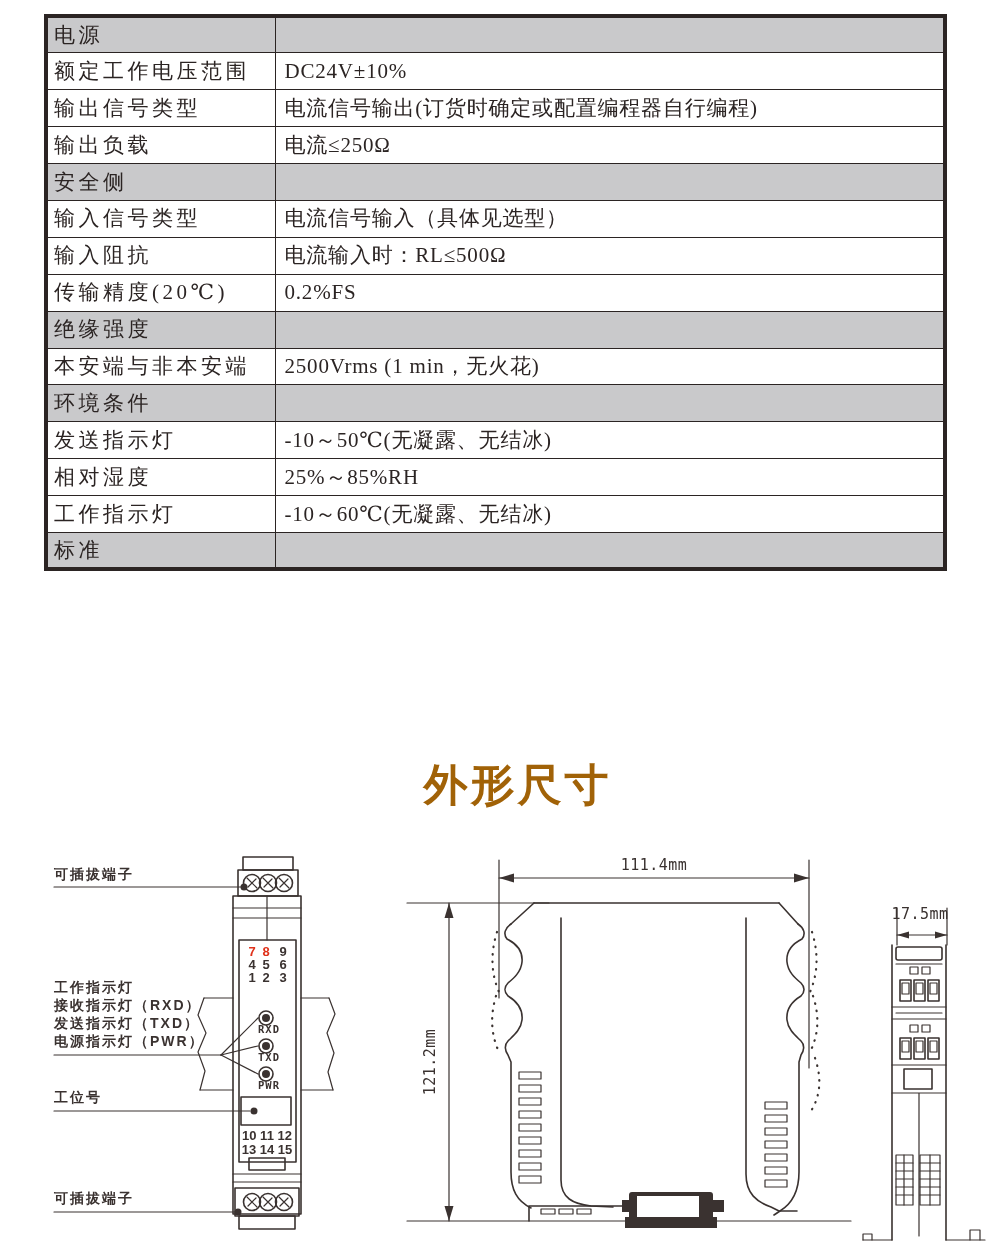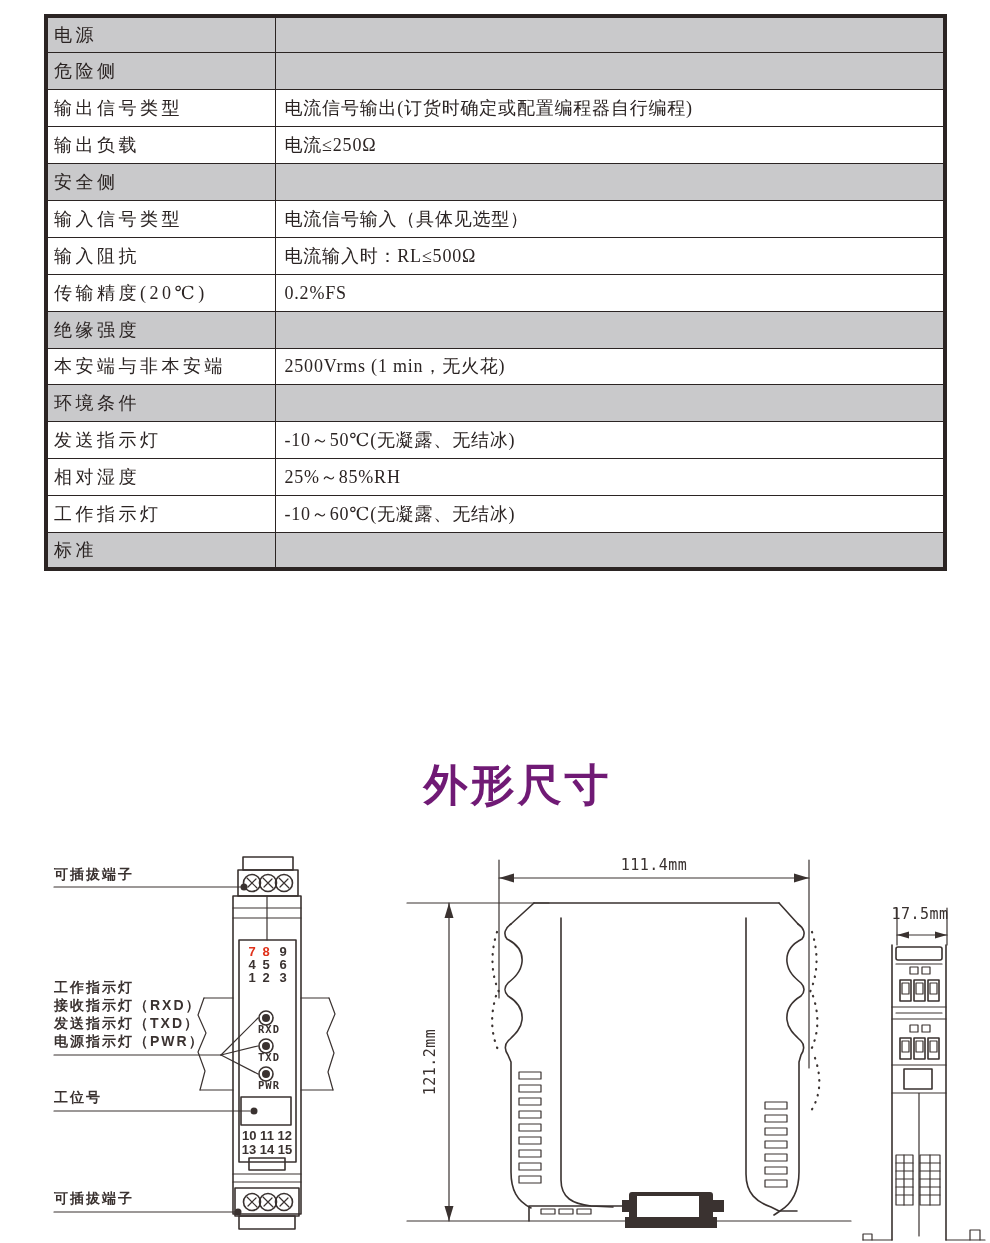--- a/index.html
+++ b/index.html
@@ -9,30 +9,30 @@
     font-family:"Liberation Serif","DejaVu Serif",serif;
     color:var(--text_color,#2b2423);
   }
   
   .spec-table-wrap{position:absolute;left:44px;top:14px;width:903px;}
   table.spec{border-collapse:collapse;width:100%;table-layout:fixed;
     border:4px solid var(--table_border,#2b2423);}
   table.spec td{
     border:1.5px solid var(--table_border,#2b2423);
     height:36.9px;box-sizing:border-box;vertical-align:middle;
-    font-size:18px;line-height:1;white-space:nowrap;overflow:hidden;
+    font-size:21px;line-height:1;white-space:nowrap;overflow:hidden;
   }
   table.spec td.col-label{width:229px;padding:0 2px 0 6px;letter-spacing:3.5px;}
   table.spec td.col-value{padding:0 4px 0 9px;letter-spacing:0.8px;}
   table.spec tr.section td{background:var(--section_bg,#c9c9cb);}
   
   .section-title{
     position:absolute;left:0;right:0;top:756px;text-align:center;
     font-family:"Liberation Sans","DejaVu Sans",sans-serif;
-    font-weight:bold;font-size:44px;letter-spacing:3px;color:#701a75;margin-left:45px;
+    font-weight:bold;font-size:44px;letter-spacing:3px;color:#a16207;margin-left:45px;
   }
   
   .drw{position:absolute;}
   .drw svg{display:block;}
   #front-view{left:36px;top:852px;}
   #side-view{left:401px;top:840px;}
   #end-view{left:858px;top:888px;}
   svg .ln{stroke:var(--line_color,#3a3230);fill:none;stroke-width:1.6;stroke-linejoin:round;stroke-linecap:round;}
   svg .thin{stroke-width:1.2;}
   svg .fillDark{fill:var(--line_color,#3a3230);stroke:none;}
@@ -47,23 +47,23 @@
 </head>
 <body>
 
 <div class="spec-table-wrap">
   <table class="spec">
     <tbody>
         <tr class="section">
           <td class="col-label">电源</td>
           <td class="col-value"></td>
         </tr>
-        <tr class="section">
-          <td class="col-label">危险侧</td>
-          <td class="col-value"></td>
+        <tr>
+          <td class="col-label">额定工作电压范围</td>
+          <td class="col-value">DC24V±10%</td>
         </tr>
         <tr>
           <td class="col-label">输出信号类型</td>
           <td class="col-value">电流信号输出(订货时确定或配置编程器自行编程)</td>
         </tr>
         <tr>
           <td class="col-label">输出负载</td>
           <td class="col-value">电流≤250Ω</td>
         </tr>
         <tr class="section">

